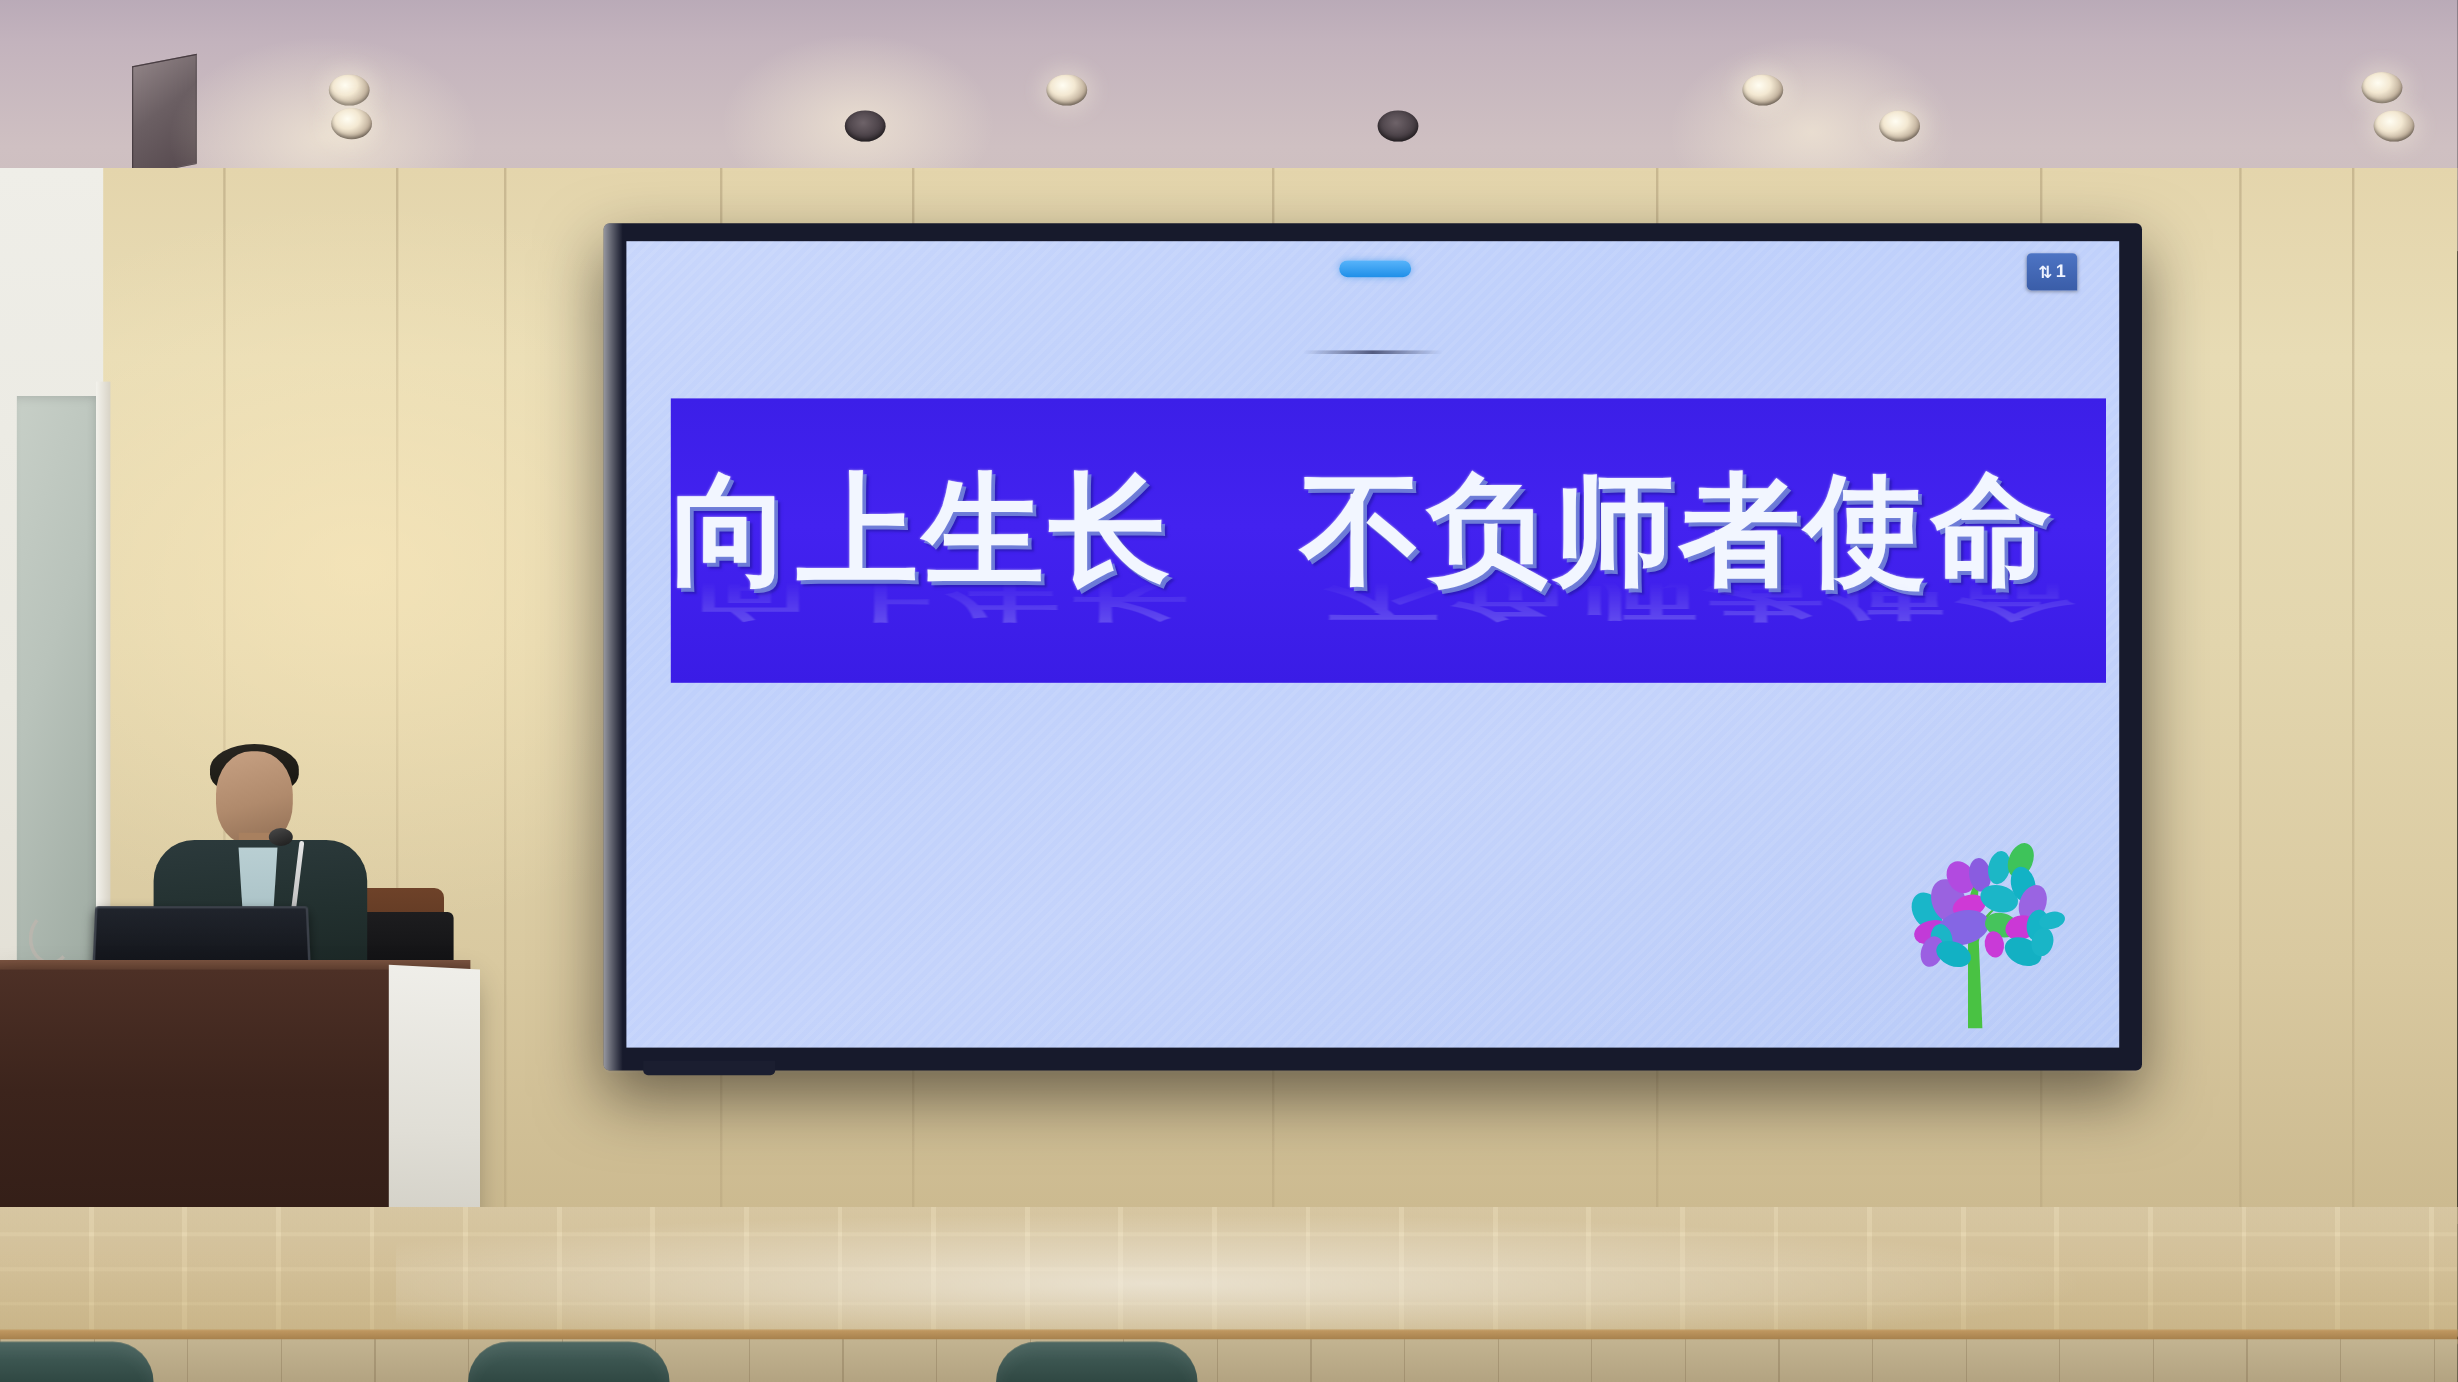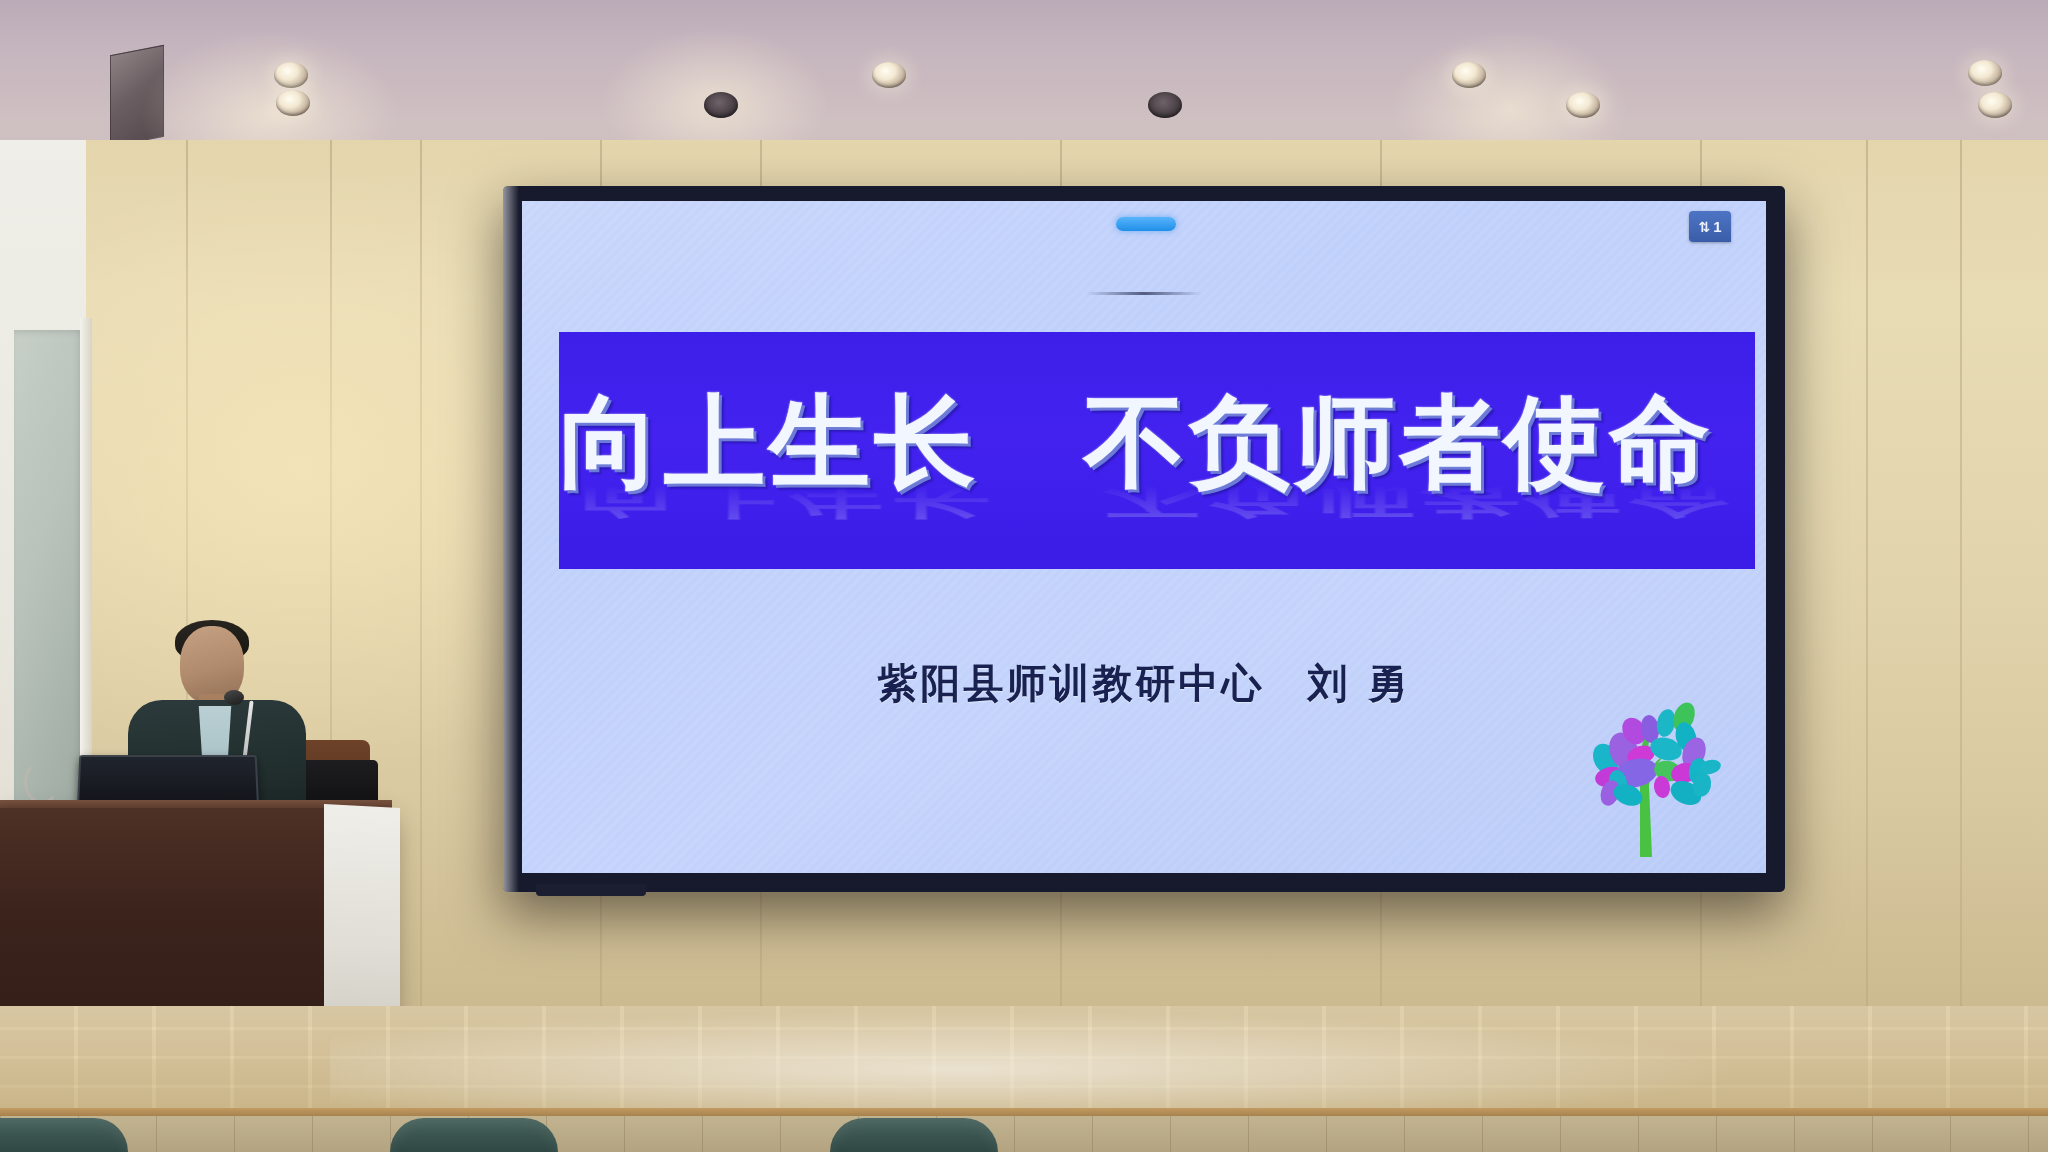--- a/index.html
+++ b/index.html
@@ -331,21 +331,20 @@
       <div class="page-badge">
         <span class="ud">⇅</span>
         <span>1</span>
       </div>
 
       <div class="title-band">
         <div class="title-text">向上生长　不负师者使命</div>
         <div class="title-reflect">向上生长　不负师者使命</div>
       </div>
 
-      <div class="presenter-line">紫阳县师训教研中心　刘 勇</div>
 
       <svg class="tree-logo" viewBox="0 0 152 172">
         <path d="M70 172 L70 96 Q68 72 58 60 Q68 66 72 84 L72 60 Q76 44 88 36 Q78 50 78 66 L78 92 Q84 74 96 70 Q82 80 79 100 L82 172 Z" fill="#49c243"></path>
         <g>
           <ellipse cx="36" cy="74" rx="12" ry="16" fill="#19b6c9" transform="rotate(-28 36 74)"></ellipse>
           <ellipse cx="54" cy="66" rx="14" ry="19" fill="#9a62e0" transform="rotate(-22 54 66)"></ellipse>
           <ellipse cx="40" cy="92" rx="15" ry="10" fill="#c23ad8" transform="rotate(-12 40 92)"></ellipse>
           <ellipse cx="64" cy="46" rx="11" ry="14" fill="#b24ae0" transform="rotate(-30 64 46)"></ellipse>
           <ellipse cx="80" cy="44" rx="9" ry="14" fill="#8a5ce0" transform="rotate(-8 80 44)"></ellipse>
           <ellipse cx="96" cy="38" rx="9" ry="14" fill="#1cb7c6" transform="rotate(12 96 38)"></ellipse>

